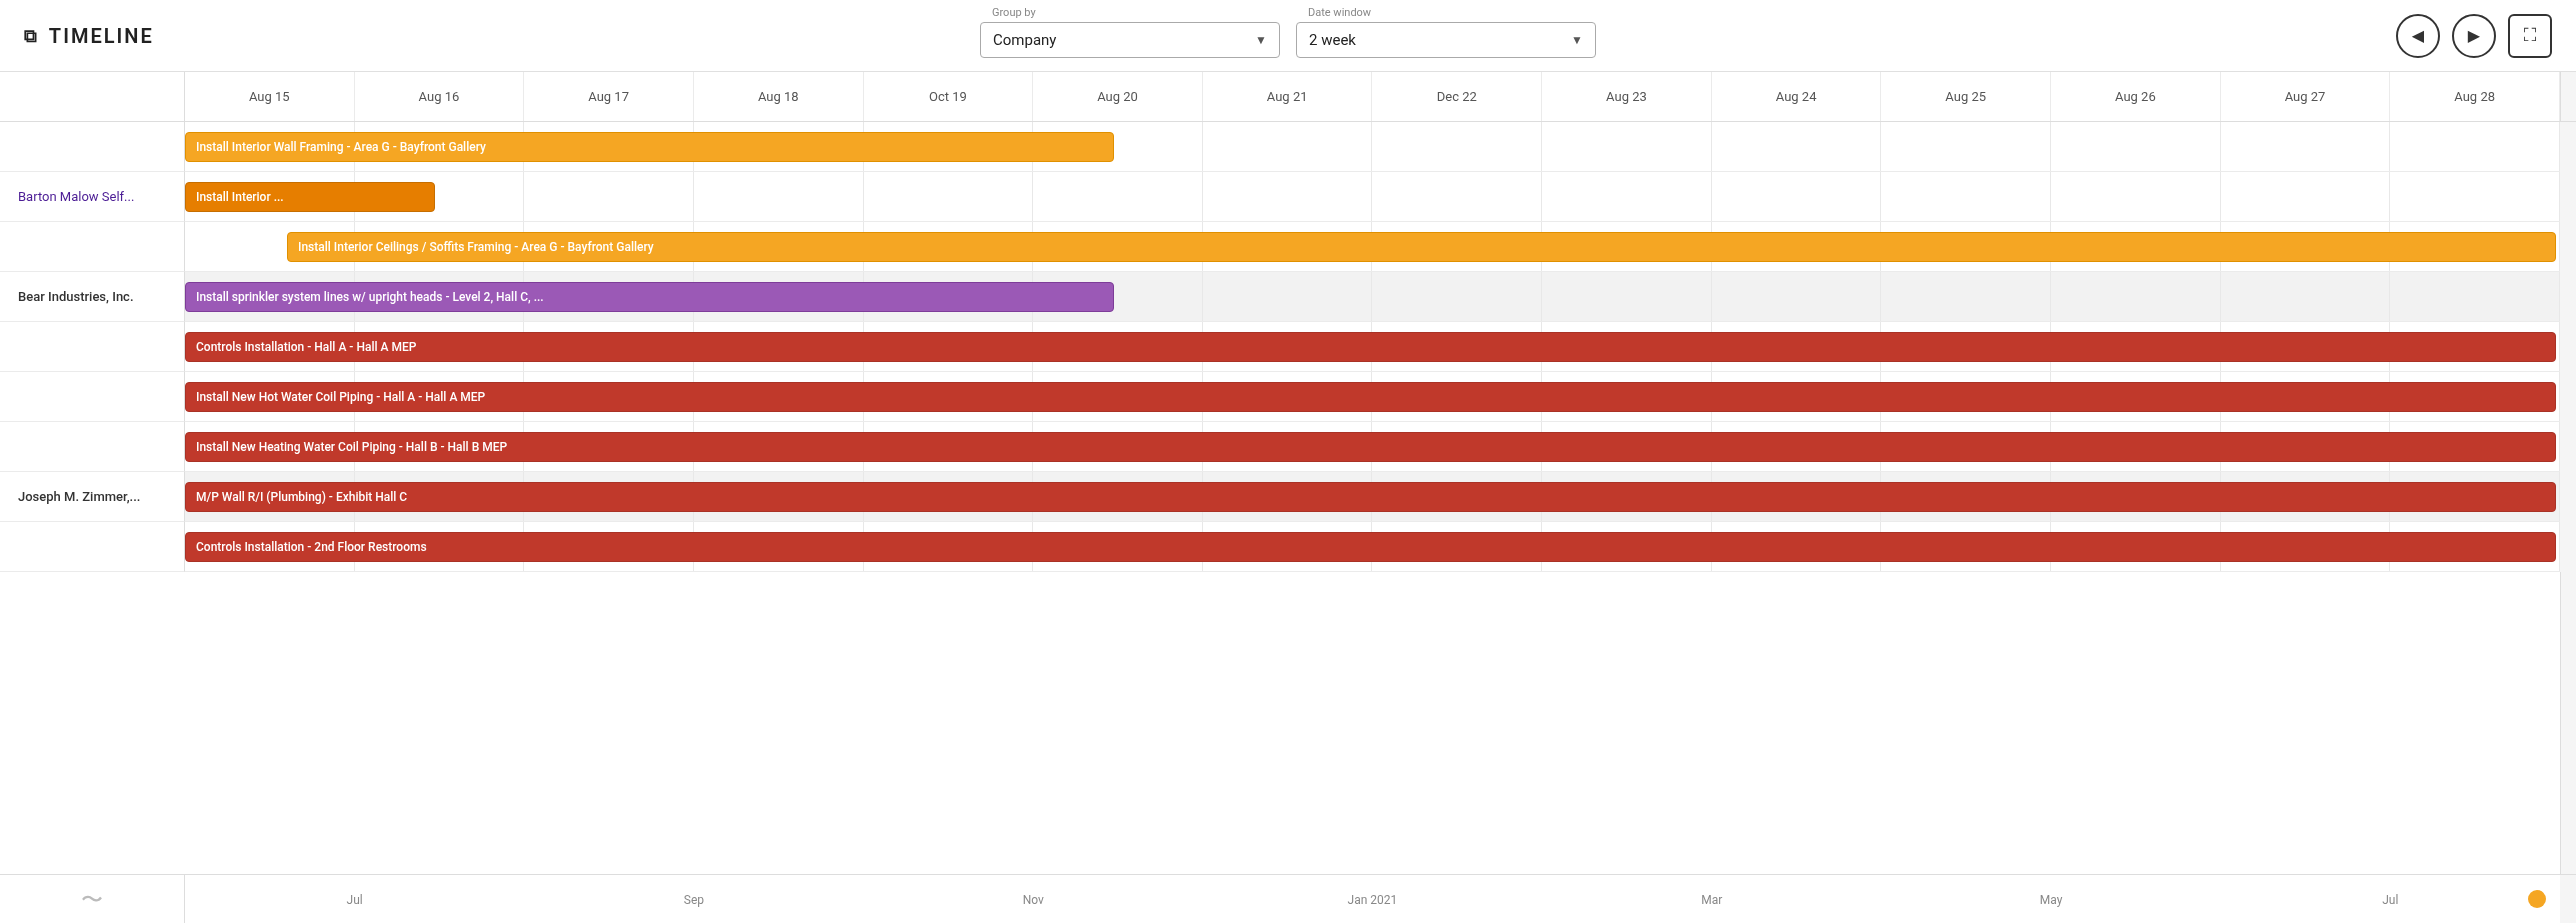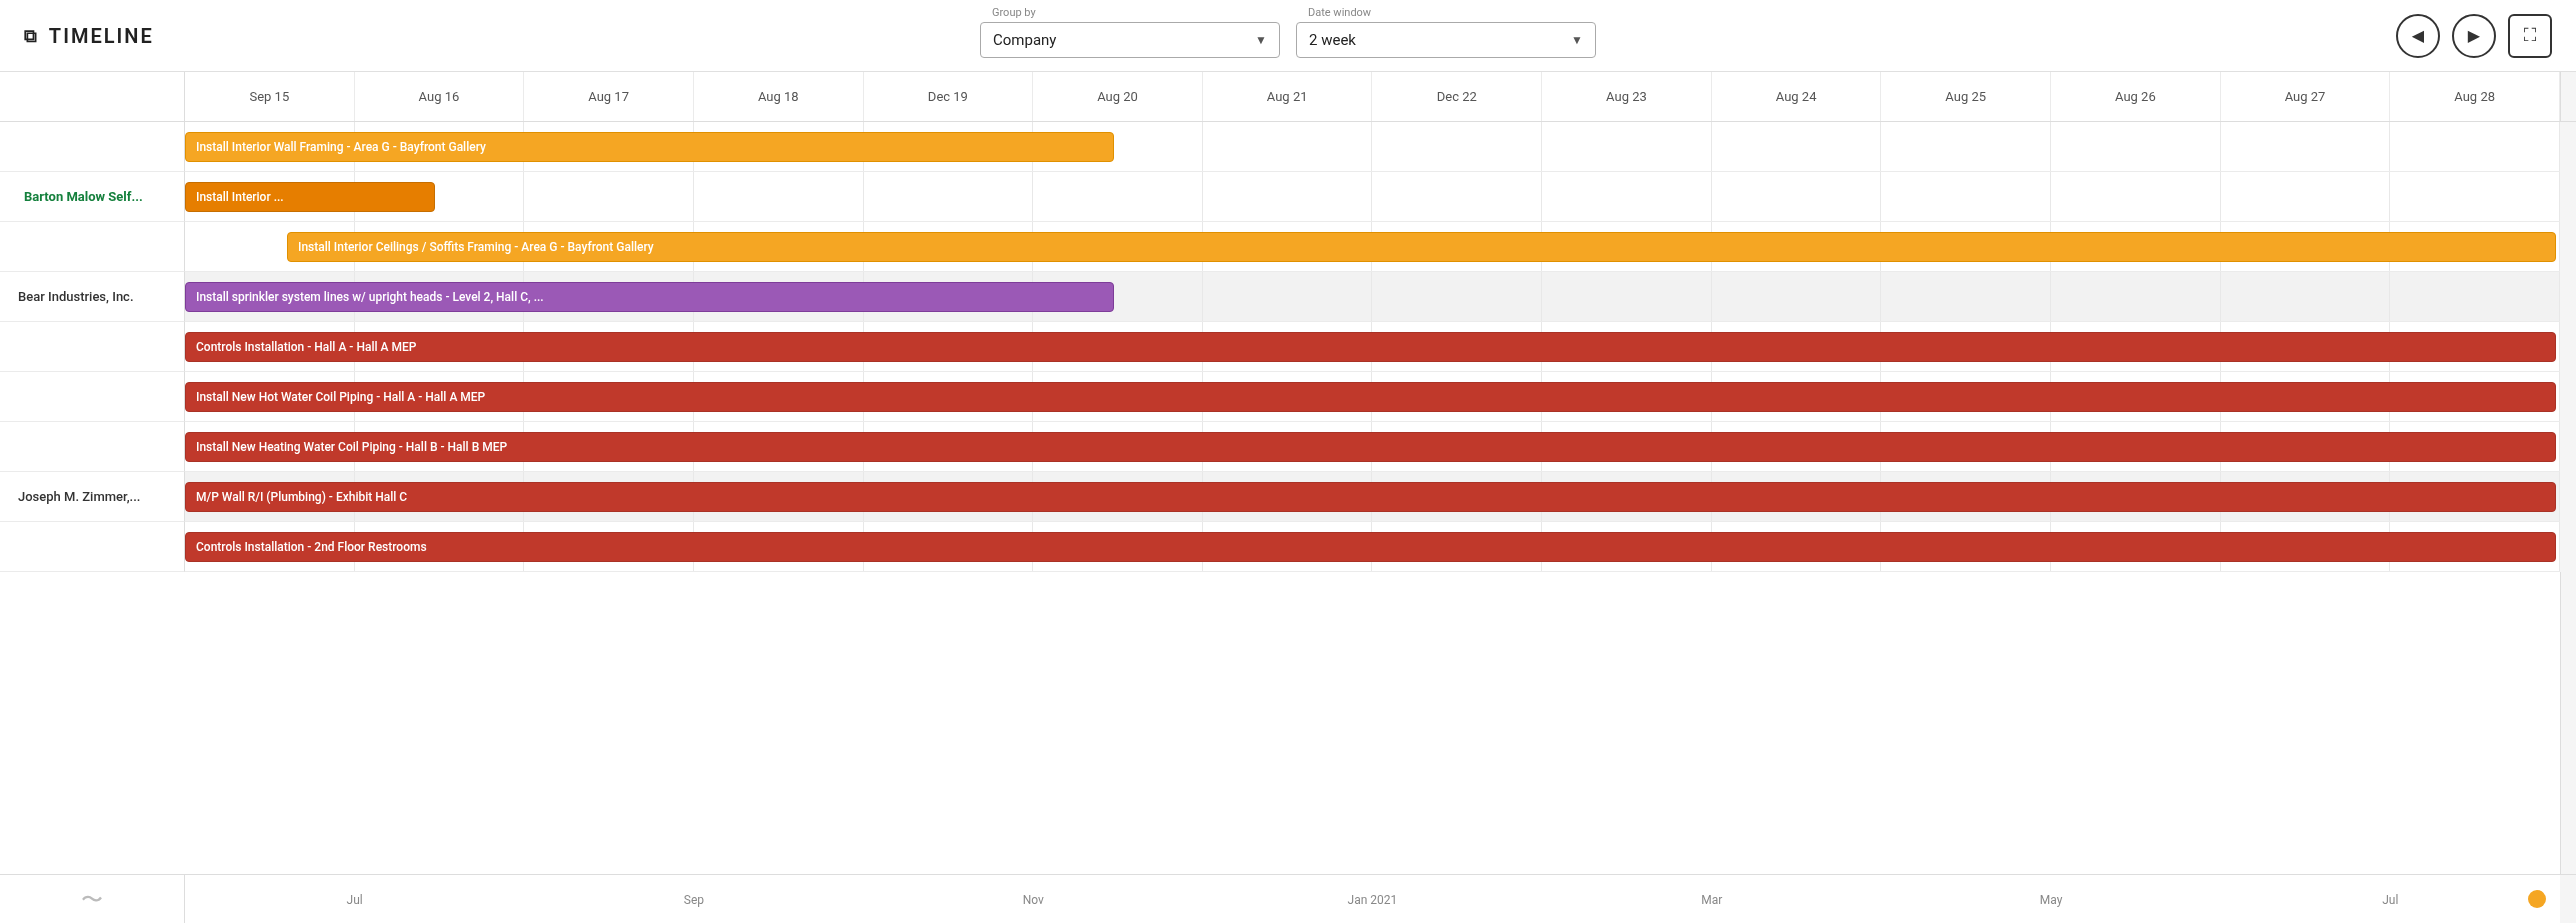--- a/index.html
+++ b/index.html
@@ -136,25 +136,25 @@
       <button class="expand-btn">⛶</button>
     </div>
   </div>
 
   <div style="display:flex; flex-direction:column; height:852px; width:2576px;">
 
     <div style="display:flex; height:50px; border-bottom:1px solid #ddd; flex-shrink:0;">
       <div style="width:185px; flex-shrink:0; border-right:1px solid #ddd;"></div>
       <div style="flex:1; display:flex;" id="dates-strip">
 
-      <div style="flex: 1 1 0%; display: flex; align-items: center; justify-content: center; font-size: 13px; color: rgb(85, 85, 85); border-right: 1px solid rgb(235, 235, 235); height: 100%;">Sep 15</div>
+      <div style="flex: 1 1 0%; display: flex; align-items: center; justify-content: center; font-size: 13px; color: rgb(85, 85, 85); border-right: 1px solid rgb(235, 235, 235); height: 100%;">Aug 15</div>
           <div style="flex: 1 1 0%; display: flex; align-items: center; justify-content: center; font-size: 13px; color: rgb(85, 85, 85); border-right: 1px solid rgb(235, 235, 235); height: 100%;">Aug 16</div>
           <div style="flex: 1 1 0%; display: flex; align-items: center; justify-content: center; font-size: 13px; color: rgb(85, 85, 85); border-right: 1px solid rgb(235, 235, 235); height: 100%;">Aug 17</div>
           <div style="flex: 1 1 0%; display: flex; align-items: center; justify-content: center; font-size: 13px; color: rgb(85, 85, 85); border-right: 1px solid rgb(235, 235, 235); height: 100%;">Aug 18</div>
-          <div style="flex: 1 1 0%; display: flex; align-items: center; justify-content: center; font-size: 13px; color: rgb(85, 85, 85); border-right: 1px solid rgb(235, 235, 235); height: 100%;">Dec 19</div>
+          <div style="flex: 1 1 0%; display: flex; align-items: center; justify-content: center; font-size: 13px; color: rgb(85, 85, 85); border-right: 1px solid rgb(235, 235, 235); height: 100%;">Oct 19</div>
           <div style="flex: 1 1 0%; display: flex; align-items: center; justify-content: center; font-size: 13px; color: rgb(85, 85, 85); border-right: 1px solid rgb(235, 235, 235); height: 100%;">Aug 20</div>
           <div style="flex: 1 1 0%; display: flex; align-items: center; justify-content: center; font-size: 13px; color: rgb(85, 85, 85); border-right: 1px solid rgb(235, 235, 235); height: 100%;">Aug 21</div>
           <div style="flex: 1 1 0%; display: flex; align-items: center; justify-content: center; font-size: 13px; color: rgb(85, 85, 85); border-right: 1px solid rgb(235, 235, 235); height: 100%;">Dec 22</div>
           <div style="flex: 1 1 0%; display: flex; align-items: center; justify-content: center; font-size: 13px; color: rgb(85, 85, 85); border-right: 1px solid rgb(235, 235, 235); height: 100%;">Aug 23</div>
           <div style="flex: 1 1 0%; display: flex; align-items: center; justify-content: center; font-size: 13px; color: rgb(85, 85, 85); border-right: 1px solid rgb(235, 235, 235); height: 100%;">Aug 24</div>
           <div style="flex: 1 1 0%; display: flex; align-items: center; justify-content: center; font-size: 13px; color: rgb(85, 85, 85); border-right: 1px solid rgb(235, 235, 235); height: 100%;">Aug 25</div>
           <div style="flex: 1 1 0%; display: flex; align-items: center; justify-content: center; font-size: 13px; color: rgb(85, 85, 85); border-right: 1px solid rgb(235, 235, 235); height: 100%;">Aug 26</div>
           <div style="flex: 1 1 0%; display: flex; align-items: center; justify-content: center; font-size: 13px; color: rgb(85, 85, 85); border-right: 1px solid rgb(235, 235, 235); height: 100%;">Aug 27</div>
           <div style="flex: 1 1 0%; display: flex; align-items: center; justify-content: center; font-size: 13px; color: rgb(85, 85, 85); border-right: 1px solid rgb(235, 235, 235); height: 100%;">Aug 28</div>
         </div>
@@ -202,21 +202,21 @@
               <div style="flex: 1 1 0%; border-right: 1px solid rgb(232, 232, 232); height: 100%;"></div>
               <div style="flex: 1 1 0%; border-right: 1px solid rgb(232, 232, 232); height: 100%;"></div>
               <div style="flex: 1 1 0%; border-right: 1px solid rgb(232, 232, 232); height: 100%;"></div>
               <div style="flex: 1 1 0%; border-right: 1px solid rgb(232, 232, 232); height: 100%;"></div>
             </div>
             <div style="position: absolute; height: 30px; top: 10px; left: 0px; width: 929px; background: rgb(245, 166, 35); border: 1px solid rgb(224, 144, 0); border-radius: 4px; display: flex; align-items: center; padding: 0px 10px; font-size: 12px; color: rgb(255, 255, 255); font-weight: 500; white-space: nowrap; overflow: hidden; text-overflow: ellipsis; cursor: pointer;">Install Interior Wall Framing - Area G - Bayfront Gallery</div>
           </div>
           <div style="width: 16px; flex-shrink: 0; background: rgb(245, 245, 245);"></div>
         </div>
         <div style="display: flex; height: 50px; position: relative;">
-          <div style="width: 185px; flex-shrink: 0; display: flex; align-items: center; padding-left: 24px; font-size: 13px; color: #15803d; border-right: 1px solid rgb(221, 221, 221); border-bottom: 1px solid rgb(235, 235, 235); background: rgb(255, 255, 255); font-weight: 700;">Barton Malow Self...</div>
+          <div style="width: 185px; flex-shrink: 0; display: flex; align-items: center; padding-left: 18px; font-size: 13px; color: #4c1d95; border-right: 1px solid rgb(221, 221, 221); border-bottom: 1px solid rgb(235, 235, 235); background: rgb(255, 255, 255); font-weight: 400;">Barton Malow Self...</div>
           <div style="flex: 1 1 0%; position: relative; border-bottom: 1px solid rgb(235, 235, 235); background: rgb(255, 255, 255);">
             <div style="position: absolute; inset: 0px; display: flex; pointer-events: none;">
               <div style="flex: 1 1 0%; border-right: 1px solid rgb(232, 232, 232); height: 100%;"></div>
               <div style="flex: 1 1 0%; border-right: 1px solid rgb(232, 232, 232); height: 100%;"></div>
               <div style="flex: 1 1 0%; border-right: 1px solid rgb(232, 232, 232); height: 100%;"></div>
               <div style="flex: 1 1 0%; border-right: 1px solid rgb(232, 232, 232); height: 100%;"></div>
               <div style="flex: 1 1 0%; border-right: 1px solid rgb(232, 232, 232); height: 100%;"></div>
               <div style="flex: 1 1 0%; border-right: 1px solid rgb(232, 232, 232); height: 100%;"></div>
               <div style="flex: 1 1 0%; border-right: 1px solid rgb(232, 232, 232); height: 100%;"></div>
               <div style="flex: 1 1 0%; border-right: 1px solid rgb(232, 232, 232); height: 100%;"></div>

